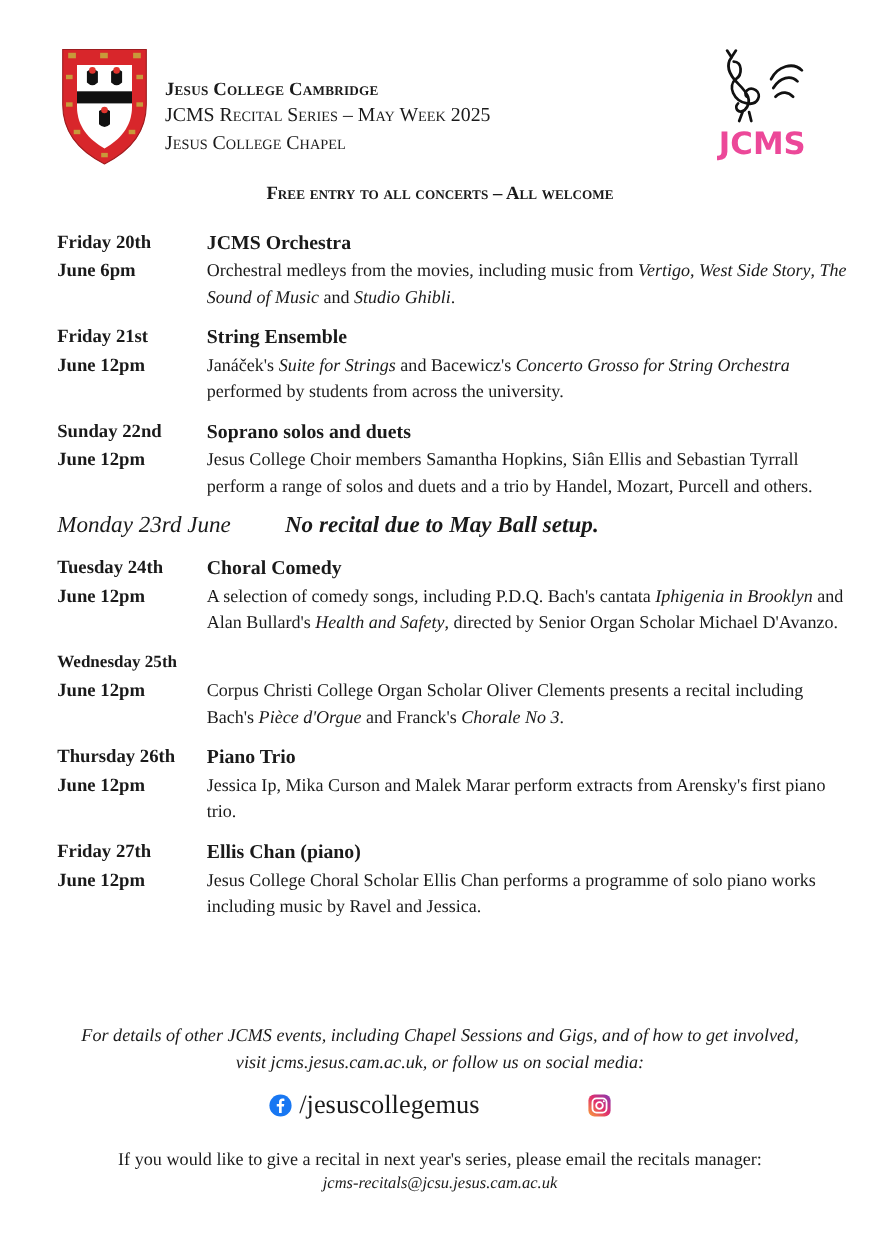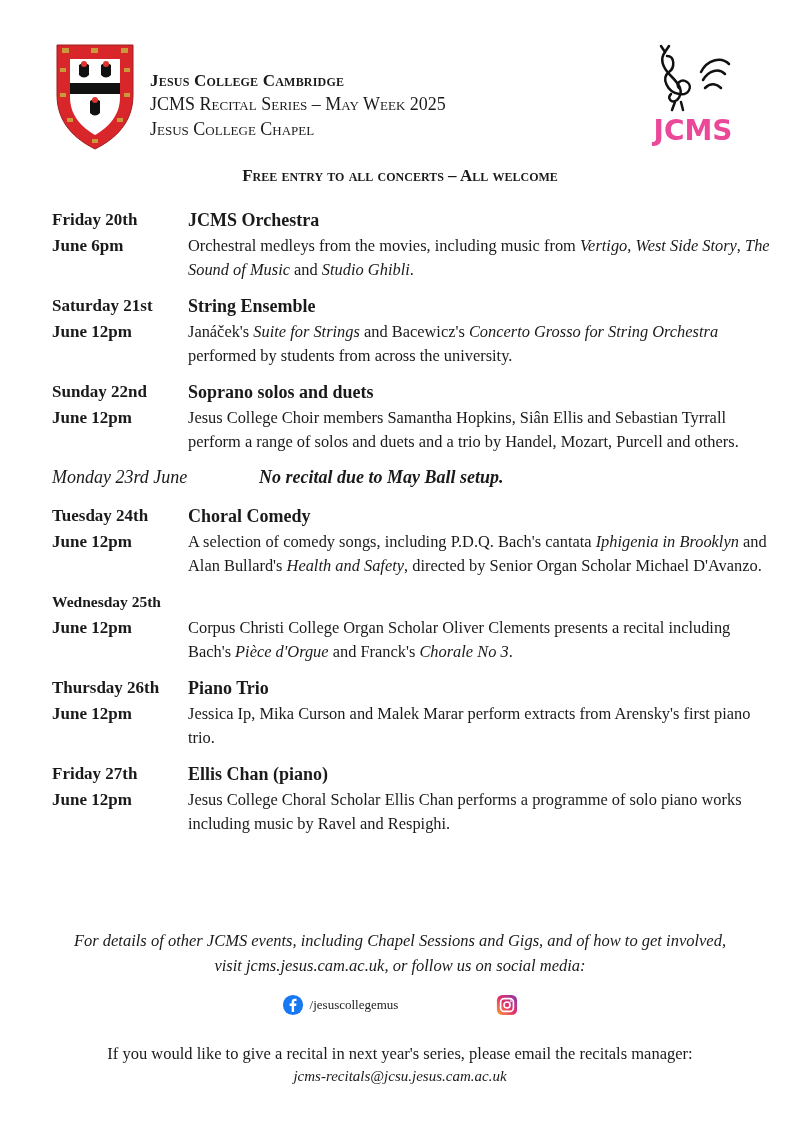--- a/index.html
+++ b/index.html
@@ -18,27 +18,27 @@
   .events { position: absolute; left: 52px; top: 207px; width: 720px; }
   .event { display: grid; grid-template-columns: 136px 1fr; margin-bottom: 12px; }
   .event .d1, .event .d2 { font-weight: bold; font-size: 17px; line-height: 26px; }
   .event .title { font-weight: bold; font-size: 18px; line-height: 26px; }
   .event .desc { font-size: 16.4px; line-height: 23.5px; }
   .event .d2 { grid-column: 1; grid-row: 2; }
   .event .d1 { grid-column: 1; grid-row: 1; white-space: nowrap; }
   .event .title { grid-column: 2; grid-row: 1; }
   .event .desc { grid-column: 2; grid-row: 2 / span 3; padding-top: 1px; }
   .event.wed .d1 { font-size: 15.5px; }
-  .norecital { display: flex; font-style: italic; font-size: 18px; line-height: 24px; margin: 11px 0 14px; }
+  .norecital { display: flex; font-style: italic; font-size: 21px; line-height: 24px; margin: 11px 0 14px; }
   .norecital .nd { width: 207px; }
   .norecital .nt { font-weight: bold; }
   i { font-style: italic; }
   .footer { position: absolute; left: 0; width: 800px; top: 928px; text-align: center; }
   .f-italic { font-style: italic; font-size: 16.5px; line-height: 25px; }
-  .social { display: flex; justify-content: center; gap: 98px; margin-top: 14px; font-size: 13px; line-height: 26px; }
+  .social { display: flex; justify-content: center; gap: 98px; margin-top: 14px; font-size: 24px; line-height: 26px; }
   .social .s { display: flex; align-items: center; gap: 6px; }
   .social svg { width: 22px; height: 22px; }
   .f-plain { font-size: 16.5px; line-height: 23px; margin-top: 24px; }
   .f-email { font-style: italic; font-size: 15px; line-height: 22px; }
 </style>
 </head>
 <body>
 
 <svg class="crest" viewBox="0 0 80 108">
   <path d="M2 2 H78 V52 C78 80 60 96 40 106 C20 96 2 80 2 52 Z" fill="#d8262b" stroke="#9e1c1f" stroke-width="1"></path>
@@ -92,21 +92,21 @@
 
 <div class="events">
   <div id="events-a">
       <div class="event">
         <div class="d1">Friday 20th</div>
         <div class="title">JCMS Orchestra</div>
         <div class="d2">June 6pm</div>
         <div class="desc"><span>Orchestral medleys from the movies, including music from </span><i>Vertigo</i><span>, </span><i>West Side Story</i><span>, </span><i>The Sound of Music</i><span> and </span><i>Studio Ghibli</i><span>.</span></div>
       </div>
       <div class="event">
-        <div class="d1">Saturday 21st</div>
+        <div class="d1">Friday 21st</div>
         <div class="title">String Ensemble</div>
         <div class="d2">June 12pm</div>
         <div class="desc"><span>Janáček's </span><i>Suite for Strings</i><span> and Bacewicz's </span><i>Concerto Grosso for String Orchestra</i><span> performed by students from across the university.</span></div>
       </div>
       <div class="event">
         <div class="d1">Sunday 22nd</div>
         <div class="title">Soprano solos and duets</div>
         <div class="d2">June 12pm</div>
         <div class="desc"><span>Jesus College Choir members Samantha Hopkins, Siân Ellis and Sebastian Tyrrall perform a range of solos and duets and a trio by Handel, Mozart, Purcell and others.</span></div>
       </div>
@@ -130,21 +130,21 @@
       <div class="event">
         <div class="d1">Thursday 26th</div>
         <div class="title">Piano Trio</div>
         <div class="d2">June 12pm</div>
         <div class="desc"><span>Jessica Ip, Mika Curson and Malek Marar perform extracts from Arensky's first piano trio.</span></div>
       </div>
       <div class="event">
         <div class="d1">Friday 27th</div>
         <div class="title">Ellis Chan (piano)</div>
         <div class="d2">June 12pm</div>
-        <div class="desc"><span>Jesus College Choral Scholar Ellis Chan performs a programme of solo piano works including music by Ravel and Respighi.</span></div>
+        <div class="desc"><span>Jesus College Choral Scholar Ellis Chan performs a programme of solo piano works including music by Ravel and Jessica.</span></div>
       </div>
     </div>
 </div>
 
 <div class="footer">
   <div class="f-italic">For details of other JCMS events, including Chapel Sessions and Gigs, and of how to get involved,</div>
   <div class="f-italic">visit jcms.jesus.cam.ac.uk, or follow us on social media:</div>
   <div class="social">
     <span class="s">
       <svg viewBox="0 0 24 24">

